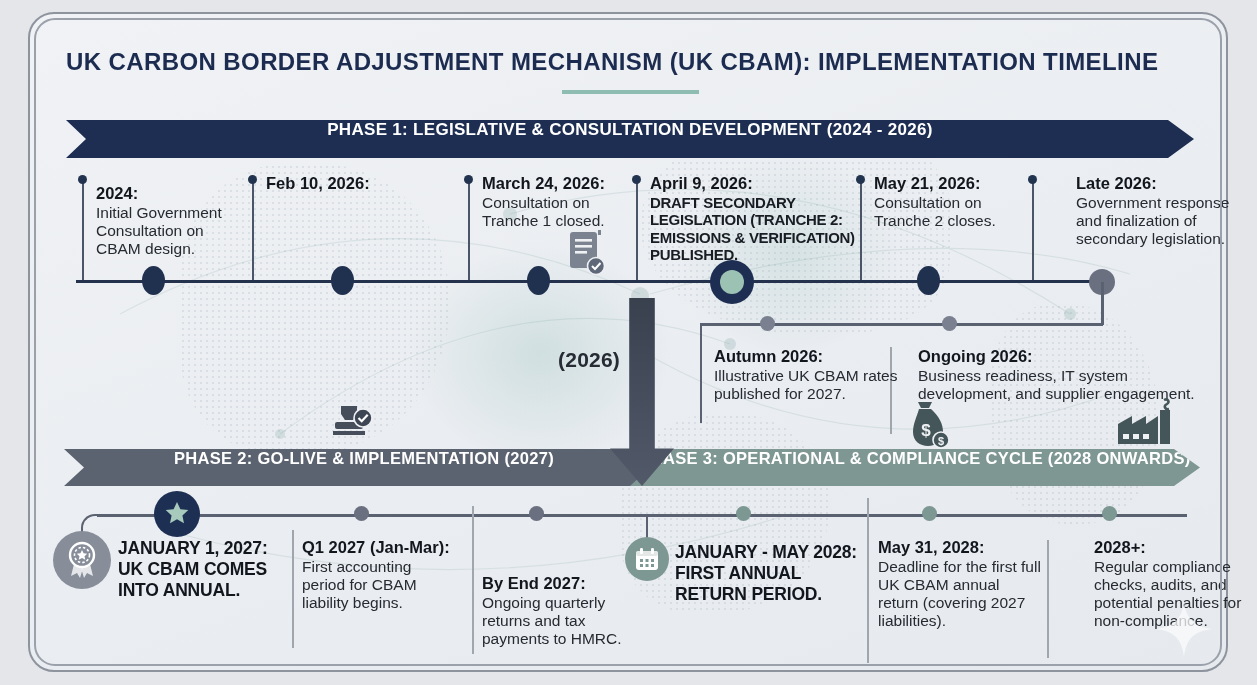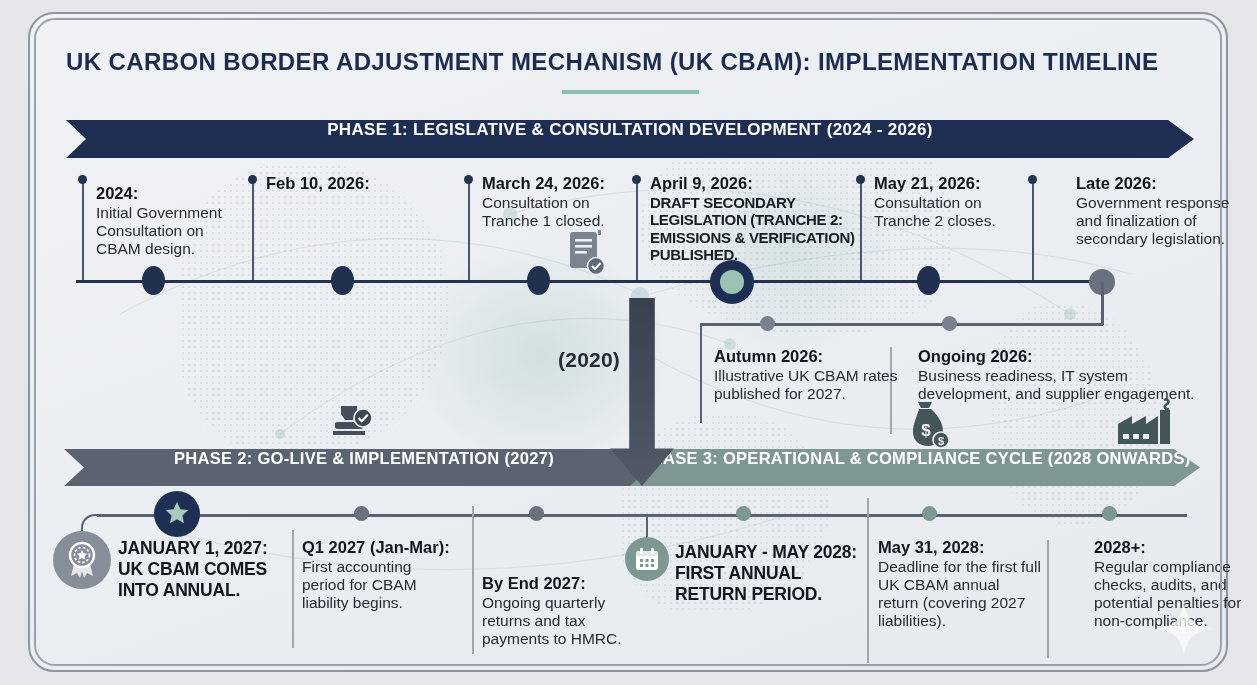--- a/index.html
+++ b/index.html
@@ -181,21 +181,21 @@
   <div class="z evt" style="left:684px; top:333px; width:192px;">
     <div class="date">Autumn 2026:</div>
     <div>Illustrative UK CBAM rates published for 2027.</div>
   </div>
   <div class="z evt" style="left:888px; top:333px; width:288px;">
     <div class="date">Ongoing 2026:</div>
     <div>Business readiness, IT system development, and supplier engagement.</div>
   </div>
 
   <div class="z" id="prep-label">
-    <div>(2020)</div>
+    <div>(2026)</div>
   </div>
 
   <div class="z" id="big-arrow" style="z-index:4;"></div>
 
   <svg class="z" style="left:297px; top:390px;" width="52" height="44" viewBox="0 0 52 44">
     <path d="M14 2 h16 v8 l-4 6 h-8 l-4 -6 z" fill="#464e5c"></path>
     <rect x="8" y="18" width="28" height="7" rx="2" fill="#464e5c"></rect>
     <rect x="6" y="27" width="32" height="4" fill="#464e5c"></rect>
     <circle cx="36" cy="14" r="9" fill="#3e4654" stroke="#eef0f3" stroke-width="1.6"></circle>
     <path d="M31.5 14 l3.2 3.2 l6 -6.4" stroke="#fff" stroke-width="2.2" fill="none"></path>

